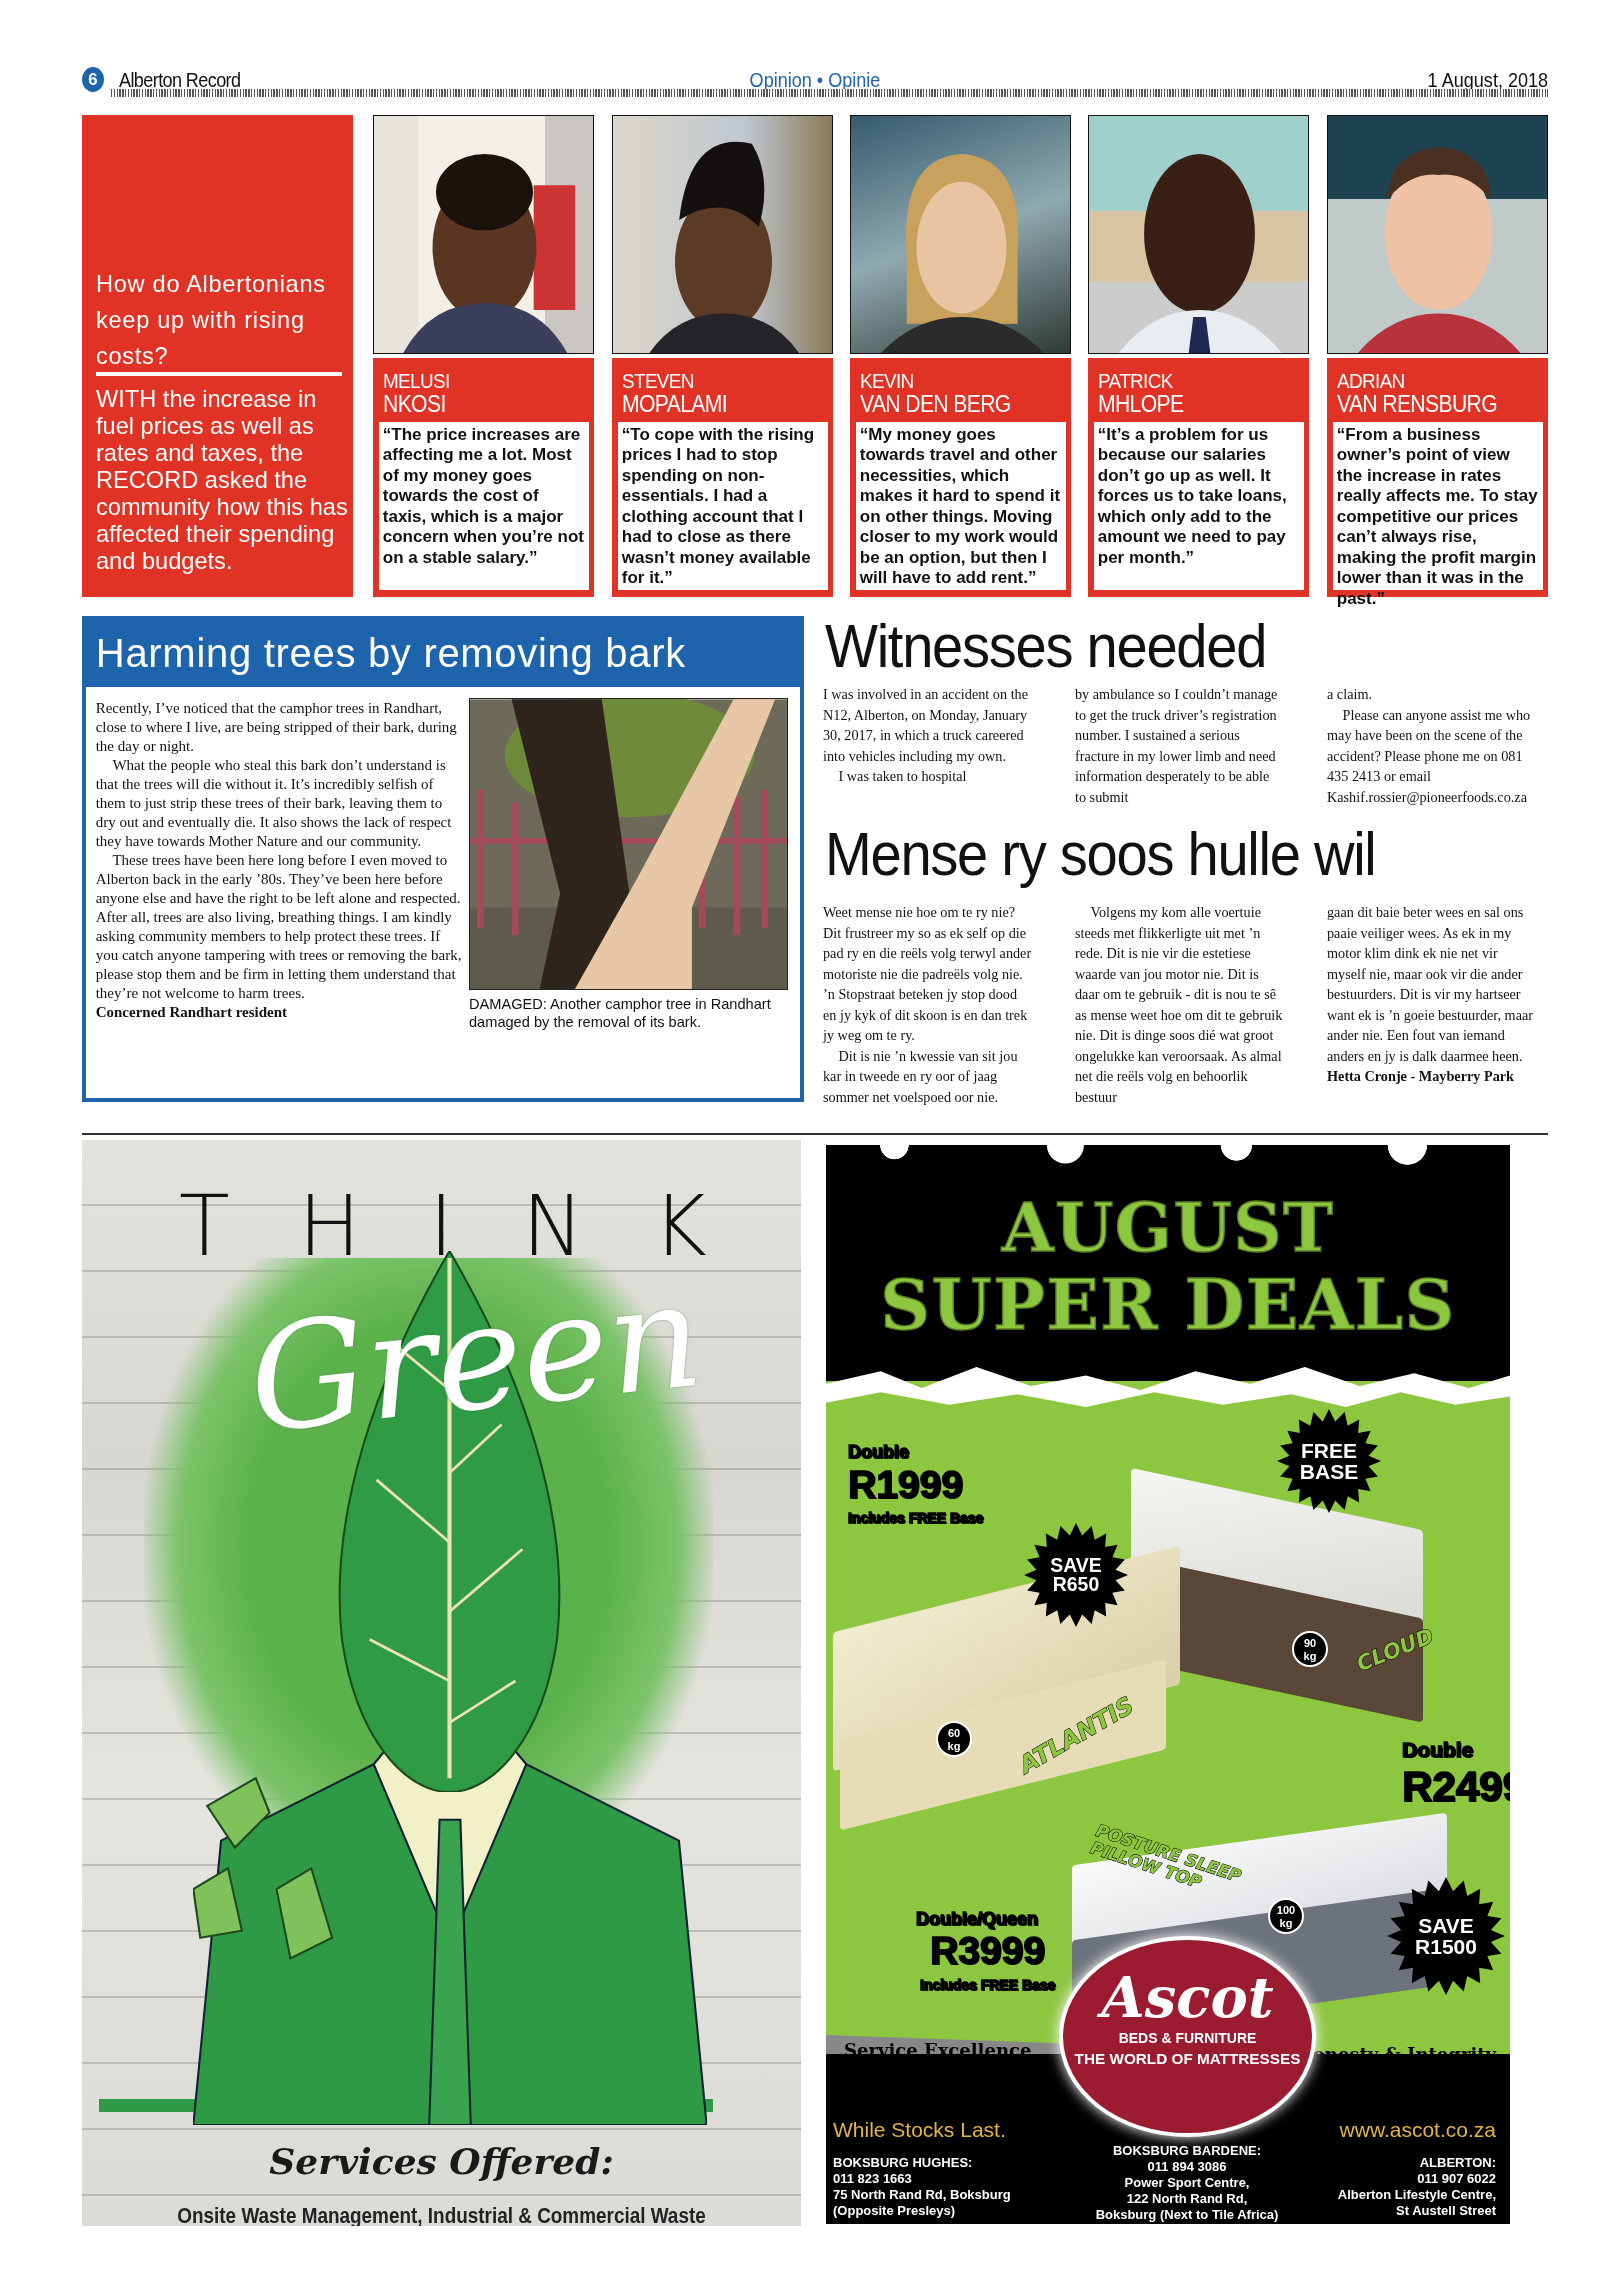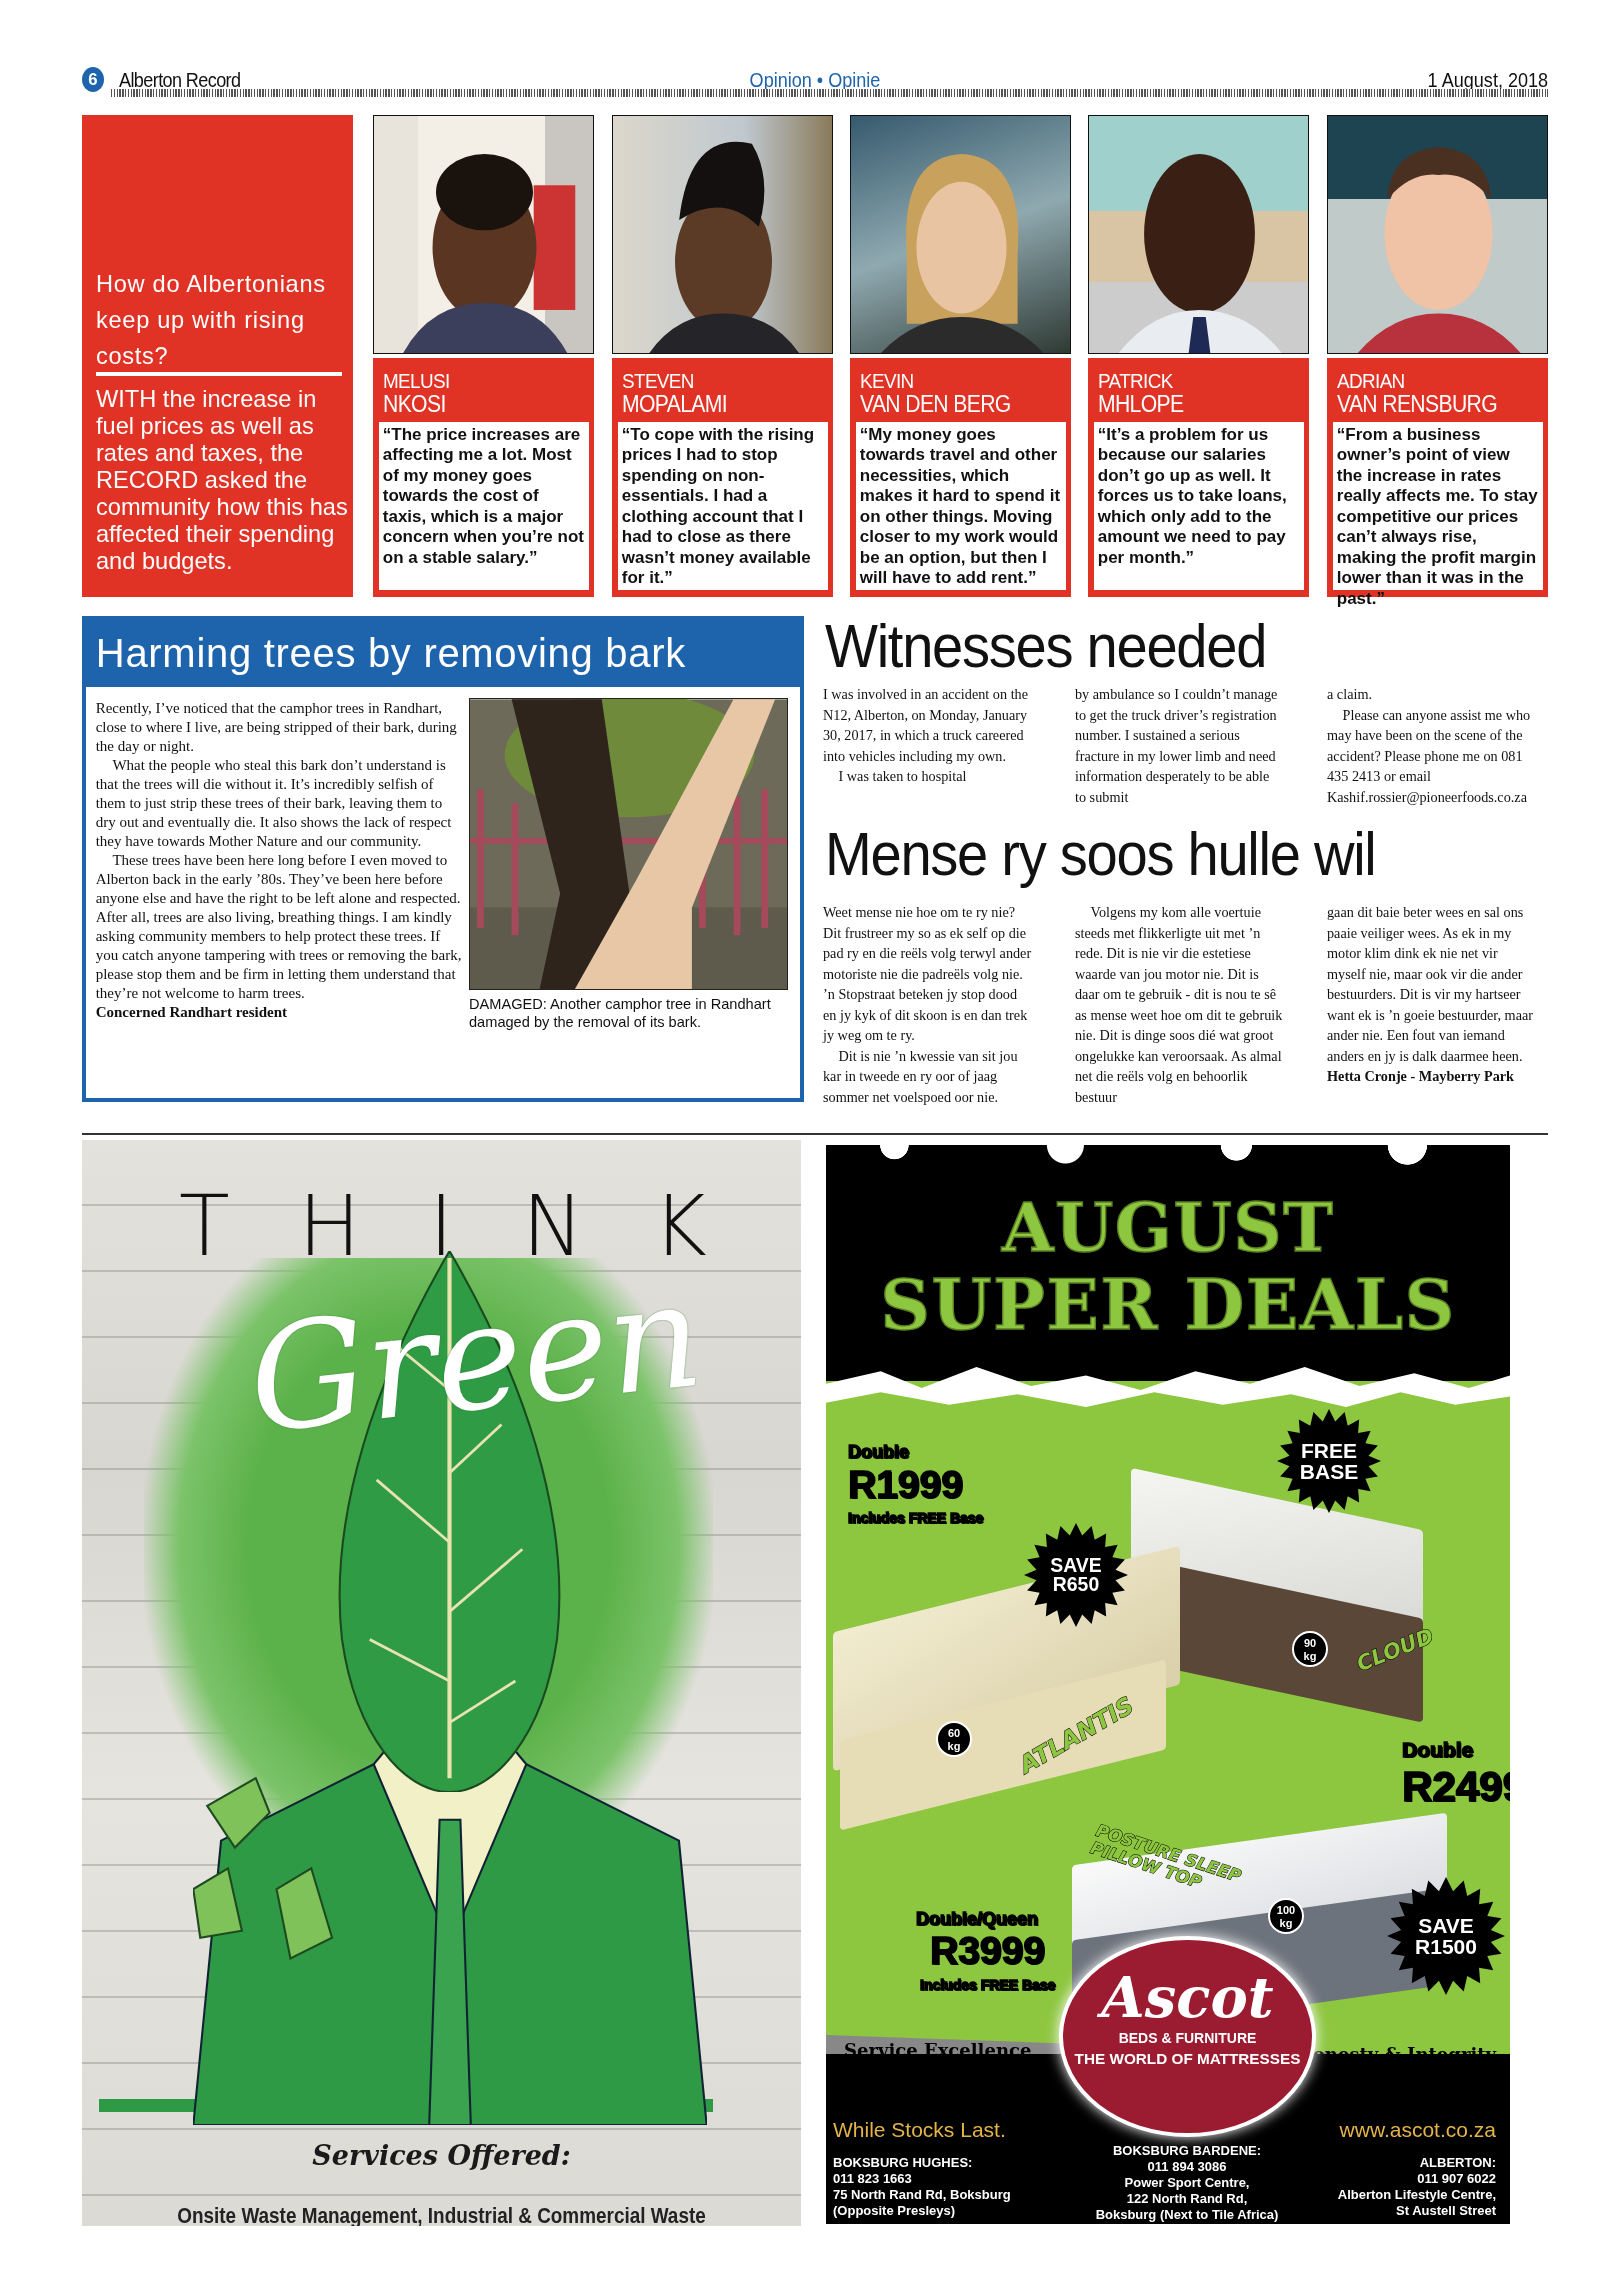--- a/index.html
+++ b/index.html
@@ -44,21 +44,21 @@
 .divider{left:82px;top:1133px;width:1466px;height:2.1px;background:#333}
 
 .tg{left:82px;top:1140px;width:719px;height:1086px;background:linear-gradient(180deg,#e4e2dd,#d8d6d1 30%,#e6e4df 60%,#dcdad5);overflow:hidden}
 .planks{position:absolute;inset:0;background:repeating-linear-gradient(180deg,transparent 0 64px,rgba(120,120,120,.35) 64px 66px)}
 .splash{position:absolute;left:62px;top:118px;width:569px;height:639px;background:radial-gradient(ellipse at 50% 45%,#5cb24a 0 45%,#7cc36a 62%,rgba(124,195,106,0) 72%)}
 .think{position:absolute;left:97px;top:38px;width:528px;display:flex;justify-content:space-between;font-size:83px;font-weight:300;color:#111;font-family:"DejaVu Sans",sans-serif;letter-spacing:0}
 .green-word{position:absolute;left:167px;top:132px;font-size:146px;color:#fff;font-style:italic;font-family:"DejaVu Serif",serif;transform:rotate(-6deg);z-index:3;text-shadow:0 0 1.4px #2a7a2a}
 .leaf{position:absolute;left:246px;top:111px;width:243px;height:541px;z-index:2}
 .suit{position:absolute;left:111px;top:541px;width:514px;height:444px;z-index:1}
 .tg-bar{position:absolute;left:17.4px;top:959px;width:614px;height:12.5px;background:#2e9a45}
-.services{position:absolute;left:0;width:100%;top:1000px;text-align:center;font-family:"DejaVu Serif",serif;font-style:italic;font-weight:bold;font-size:27px;color:#1a1a1a}
+.services{position:absolute;left:0;width:100%;top:1000px;text-align:center;font-family:"DejaVu Serif",serif;font-style:italic;font-weight:bold;font-size:36px;color:#1a1a1a}
 .svc-text{position:absolute;left:0;width:100%;top:1062px;text-align:center;font-weight:bold;font-size:21.5px;line-height:28px;color:#222;transform:scaleX(.88)}
 
 .ascot{left:826px;top:1145px;width:684px;height:1079px;background:#8dc63f;overflow:hidden}
 .ascot-top{position:absolute;left:0;top:0;width:100%;height:236px;background:#000}
 .ascot-torn1{position:absolute;left:0;top:0;width:100%;height:21px;background:radial-gradient(circle at 10% 0,#fff 14px,transparent 14.6px),radial-gradient(circle at 35% 0,#fff 18px,transparent 19px),radial-gradient(circle at 60% 0,#fff 15.3px,transparent 16px),radial-gradient(circle at 85% 0,#fff 19.4px,transparent 20px)}
 .torn2{position:absolute;left:0;top:222px;width:100%;height:42px;background:#fff;clip-path:polygon(0 40%,8% 10%,14% 50%,22% 0,30% 45%,38% 20%,46% 55%,54% 10%,62% 40%,70% 0,78% 45%,86% 15%,94% 50%,100% 20%,100% 70%,92% 90%,84% 60%,76% 95%,68% 65%,58% 90%,48% 60%,38% 95%,28% 65%,18% 90%,8% 60%,0 85%)}
 .headline{position:absolute;left:0;width:100%;text-align:center;color:#8dc63f;font-family:"DejaVu Serif",serif;font-weight:bold;letter-spacing:1.4px;-webkit-text-stroke:1.4px #5a7f22}
 .h1{top:43px;font-size:67px}
 .h2{top:119px;font-size:69px}
 .mattress{position:absolute;border-radius:4.2px}

